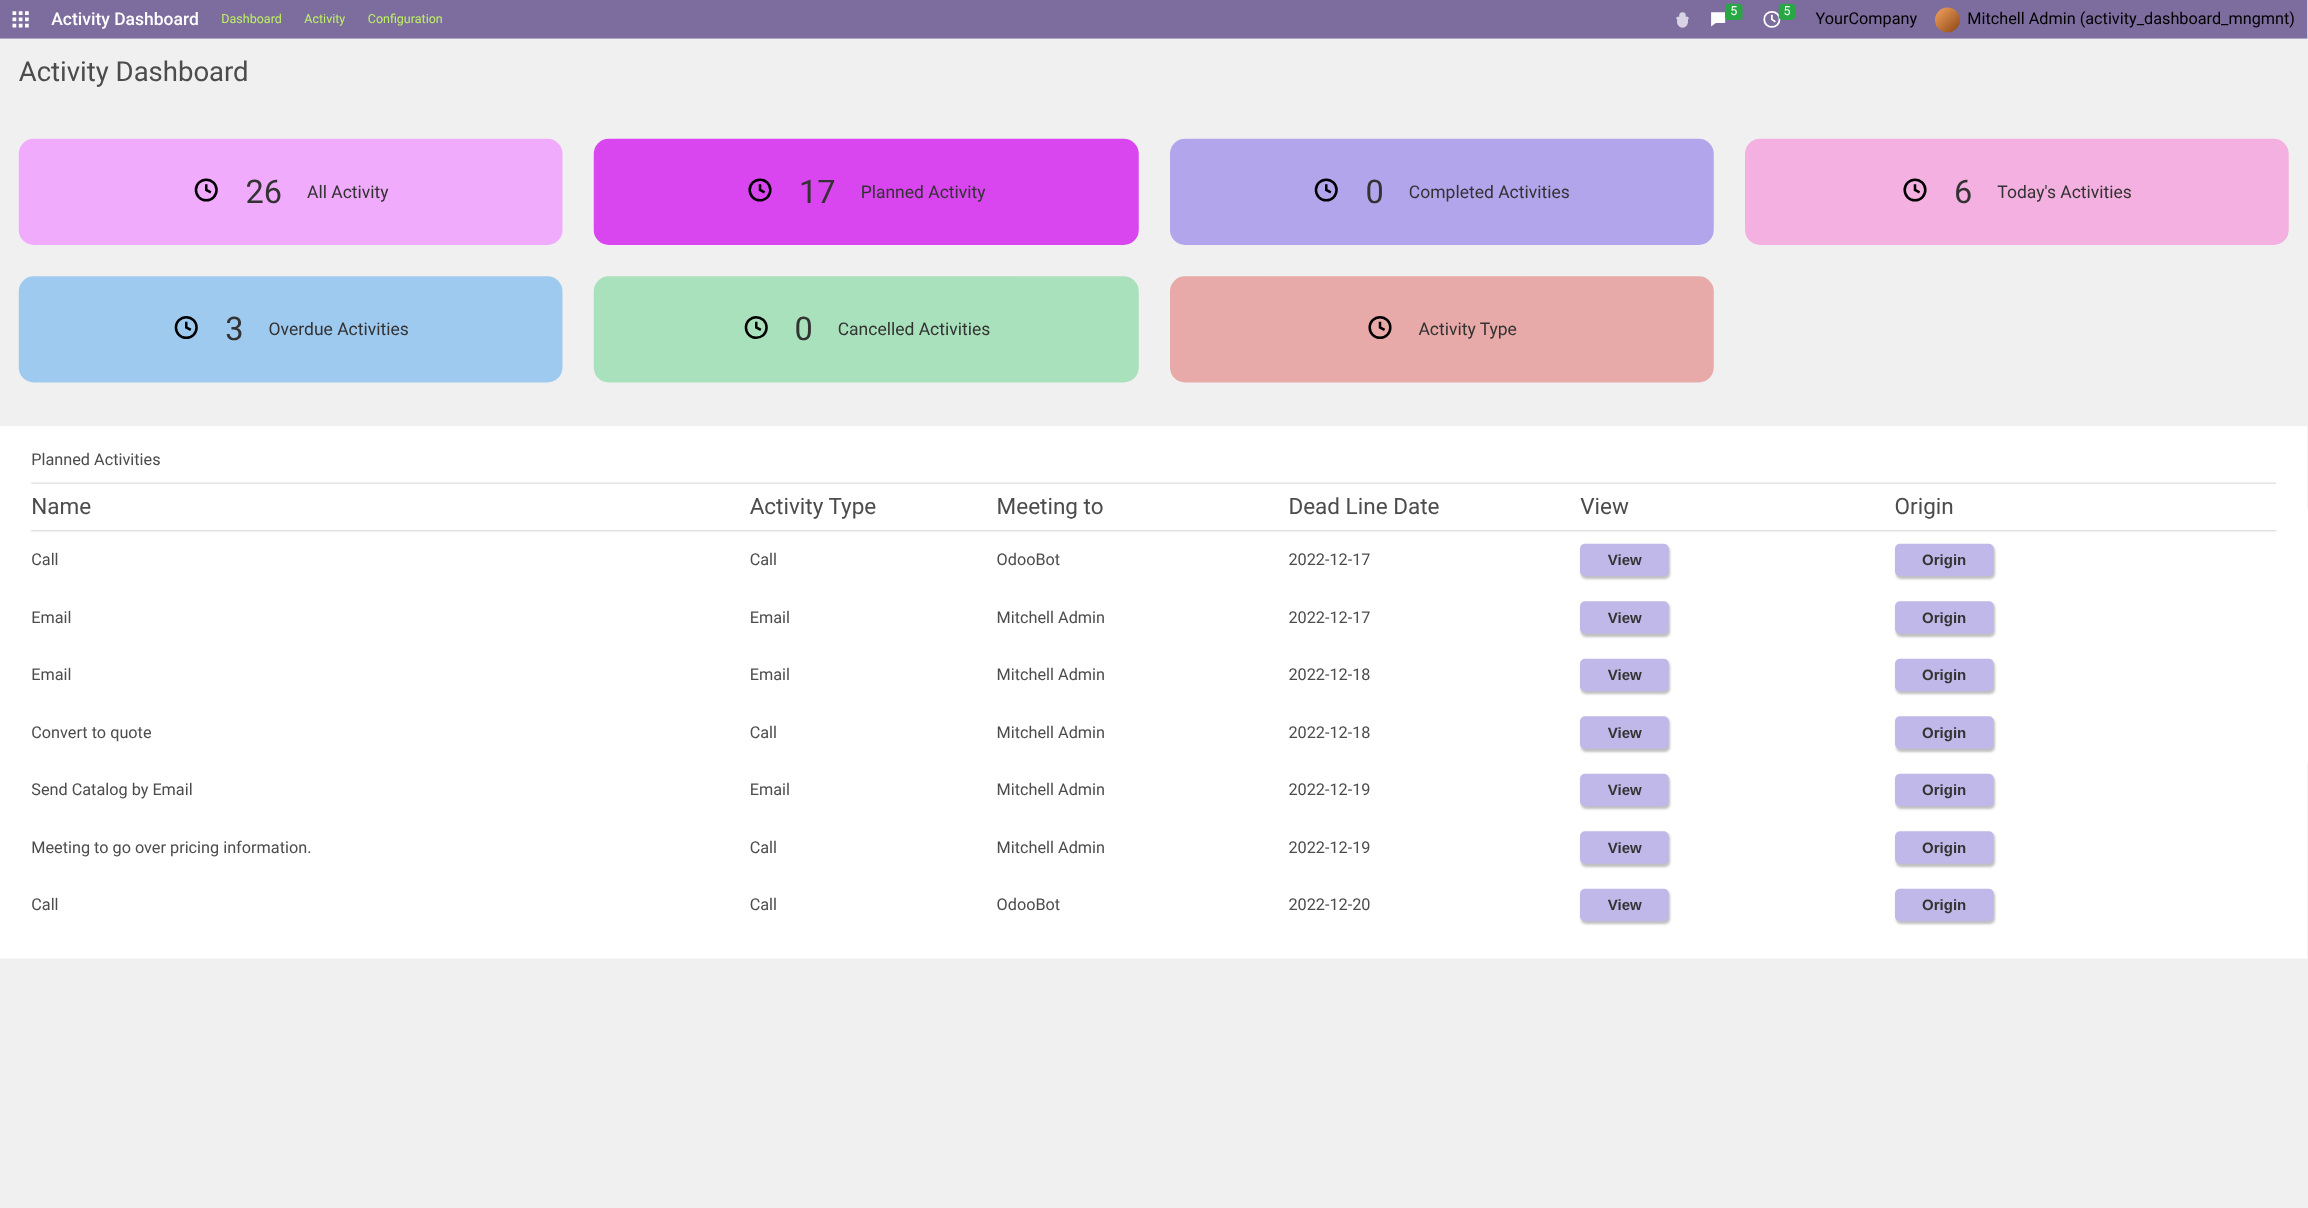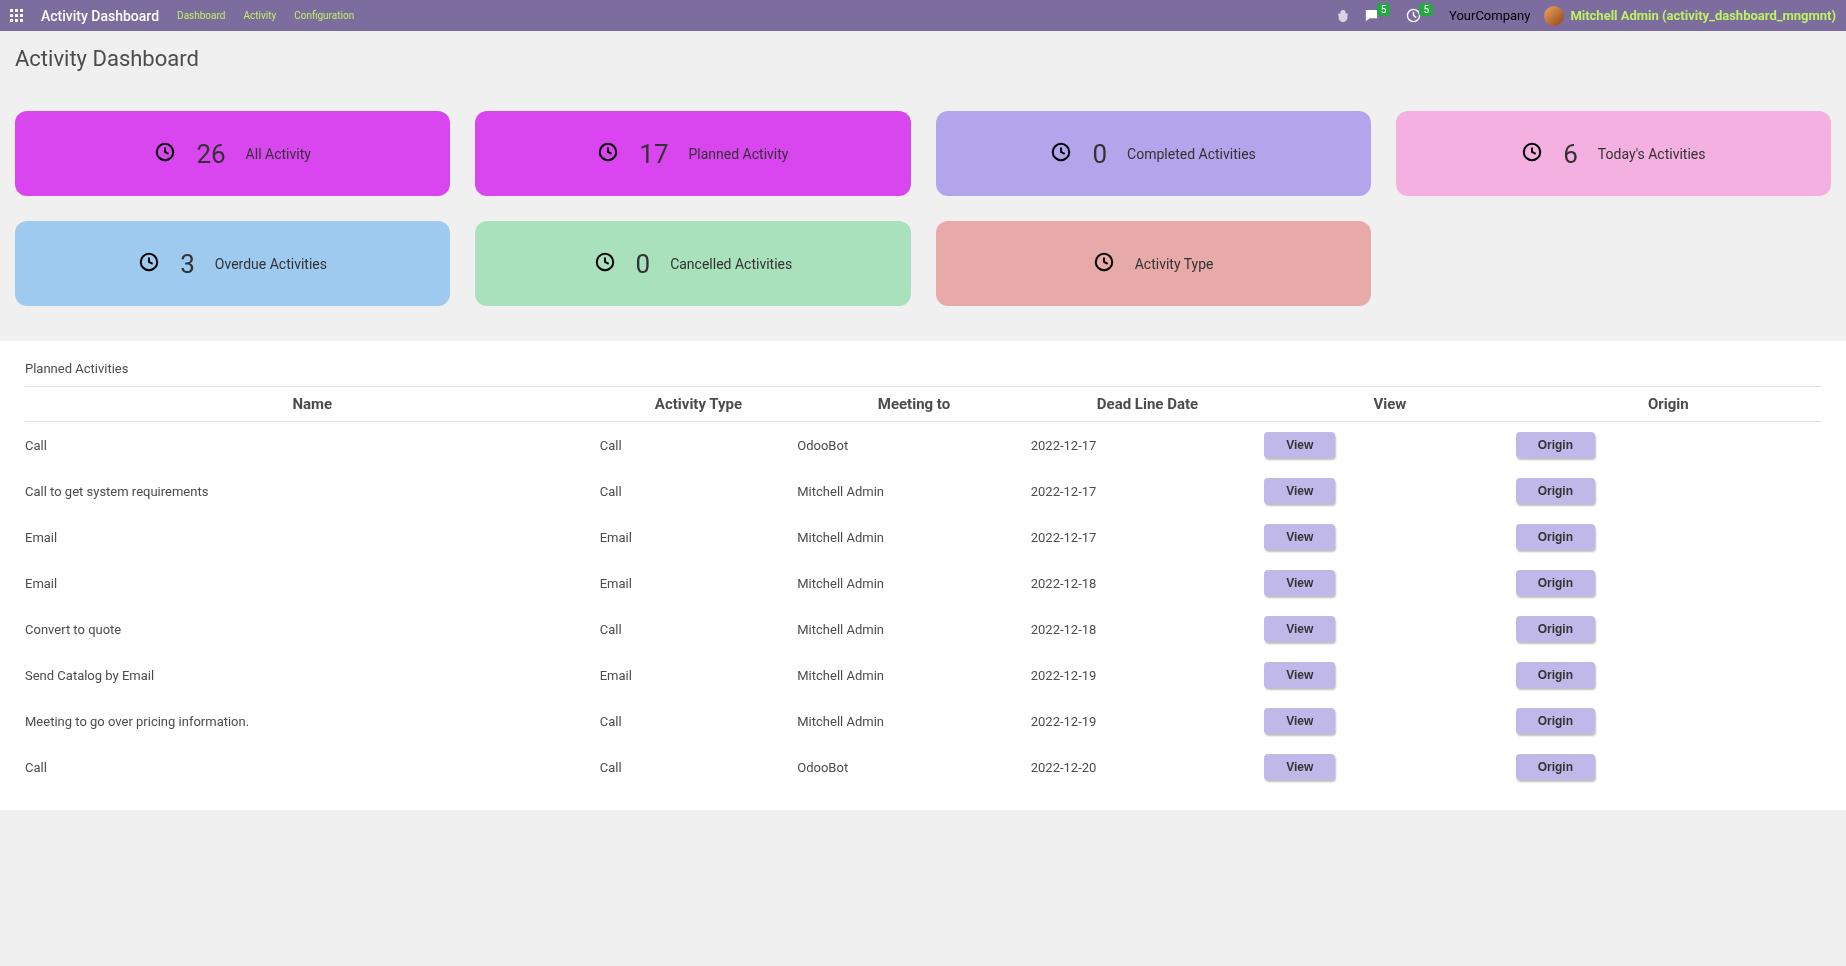--- a/index.html
+++ b/index.html
@@ -94,21 +94,21 @@
 }
 .card {
   border-radius: 12px;
   height: 85px;
   display: flex;
   align-items: center;
   justify-content: center;
   gap: 20px;
   cursor: pointer;
 }
-.card-teal { background: #d946ef; }
+.card-teal { background: #f0abfc; }
 .card-orange { background: #d946ef; }
 .card-purple { background: #b3a5ec; }
 .card-pink { background: #f4b0e0; }
 .card-blue { background: #9fcaef; }
 .card-green { background: #a8e1bb; }
 .card-red { background: #e8a9a9; }
 .card-icon {
   width: 22px;
   height: 22px;
 }
@@ -129,23 +129,23 @@
   font-size: 13px;
   font-weight: 400;
   color: #4c4c4c;
   margin-bottom: 10px;
 }
 .activity-table {
   width: 100%;
   border-collapse: collapse;
 }
 .activity-table th {
-  text-align: center;
-  font-size: 15px;
-  font-weight: 700;
+  text-align: left;
+  font-size: 18px;
+  font-weight: 400;
   color: #4c4c4c;
   padding: 8px 0;
   border-bottom: 1px solid #e0e0e0;
   border-top: 1px solid #e0e0e0;
 }
 .activity-table td {
   font-size: 13px;
   color: #4c4c4c;
   padding: 10px 0;
   vertical-align: middle;
@@ -210,21 +210,21 @@
     <div class="nav-icon">
       <svg width="15" height="15" viewBox="0 0 16 16" fill="none" stroke="#fff" stroke-width="1.5">
           <circle cx="8" cy="8" r="6.5"></circle>
           <path d="M8 4v4l3 2"></path>
         </svg>
       <span class="badge">5</span>
     </div>
     <div style="color:#000000;cursor:pointer;">YourCompany</div>
     <div style="display:flex;align-items:center;gap:6px;cursor:pointer;">
       <span class="avatar"></span>
-      <span style="color:#bef264;font-weight:bold;">Mitchell Admin (activity_dashboard_mngmnt)</span>
+      <span style="color:#000000;">Mitchell Admin (activity_dashboard_mngmnt)</span>
     </div>
   </div>
 </div>
 
 <div class="header-section">
   <h1 class="page-title">Activity Dashboard</h1>
   <div class="cards-grid" id="cards-grid">
       <div class="card card-teal">
         <span><svg class="card-icon" viewBox="0 0 24 24" fill="none" stroke="#000" stroke-width="2.2">
             <circle cx="12" cy="12" r="9"></circle>
@@ -299,28 +299,20 @@
     <tbody id="table-body">
         <tr>
           <td>Call</td>
           <td>Call</td>
           <td>OdooBot</td>
           <td>2022-12-17</td>
           <td><button class="btn-view">View</button></td>
           <td><button class="btn-origin">Origin</button></td>
         </tr>
         <tr>
-          <td>Call to get system requirements</td>
-          <td>Call</td>
-          <td>Mitchell Admin</td>
-          <td>2022-12-17</td>
-          <td><button class="btn-view">View</button></td>
-          <td><button class="btn-origin">Origin</button></td>
-        </tr>
-        <tr>
           <td>Email</td>
           <td>Email</td>
           <td>Mitchell Admin</td>
           <td>2022-12-17</td>
           <td><button class="btn-view">View</button></td>
           <td><button class="btn-origin">Origin</button></td>
         </tr>
         <tr>
           <td>Email</td>
           <td>Email</td>

